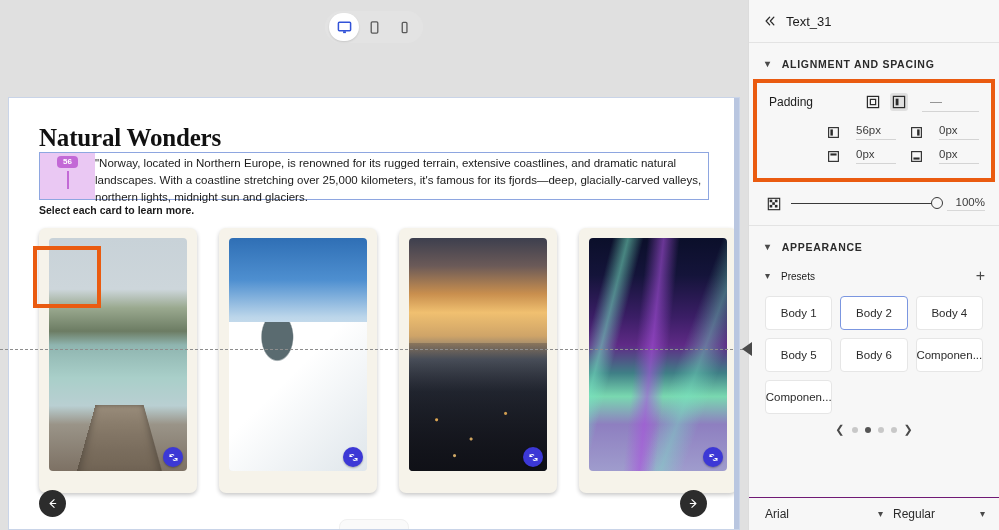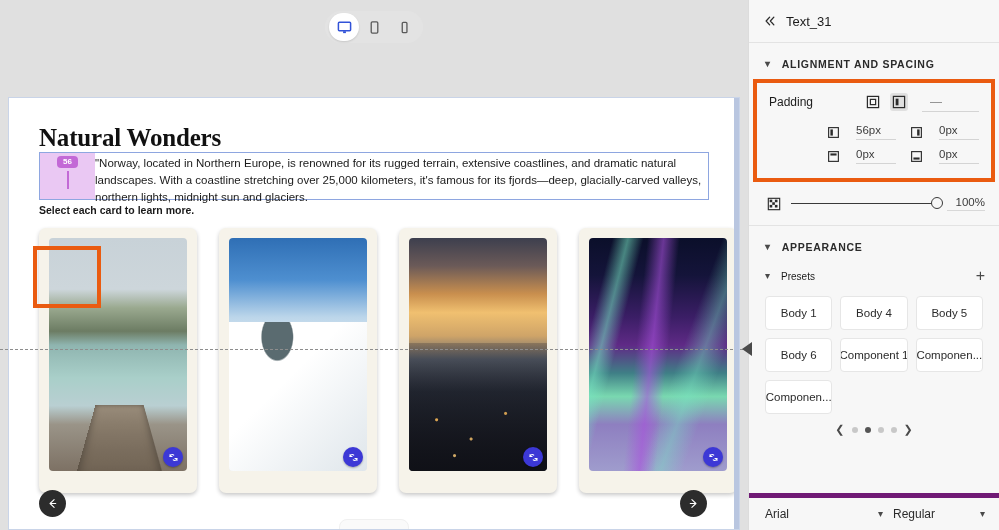--- a/index.html
+++ b/index.html
@@ -328,21 +328,21 @@
   .pager {
     display: flex; align-items: center; justify-content: center; gap: 7px;
     padding: 9px 0 8px 0;
   }
   .pager-arrow { font-size: 11px; color: #4a4a4a; cursor: pointer; }
   .dot { width: 6px; height: 6px; border-radius: 50%; background: #c8c8c8; cursor: pointer; }
   .dot.active { background: #555555; }
 
   .font-row {
     display: flex; align-items: center;
-    border-top: 5px solid #701a75;
+    border-top: 1px solid #701a75;
     padding: 9px 14px 9px 16px; gap: 10px;
     margin-top: auto;
   }
   .font-select {
     flex: 1; display: flex; align-items: center; justify-content: space-between;
     font-size: 12px; color: #2b2b2b; cursor: pointer;
   }
   .font-select.weight { flex: 0 0 92px; }
 </style>
 </head>
@@ -536,24 +536,24 @@
     </div>
 
     <div class="presets-head">
       <span class="chev">▾</span>
       <span class="presets-label">Presets</span>
       <span class="plus-btn">+</span>
     </div>
 
     <div class="preset-grid">
       <div class="preset">Body 1</div>
+      <div class="preset selected">Body 2</div>
       <div class="preset">Body 4</div>
       <div class="preset">Body 5</div>
       <div class="preset">Body 6</div>
-      <div class="preset">Component 1</div>
       <div class="preset">Componen...</div>
       <div class="preset">Componen...</div>
     </div>
 
     <div class="pager">
       <span class="pager-arrow">❮</span>
       <span class="dot"></span>
       <span class="dot active"></span>
       <span class="dot"></span>
       <span class="dot"></span>

